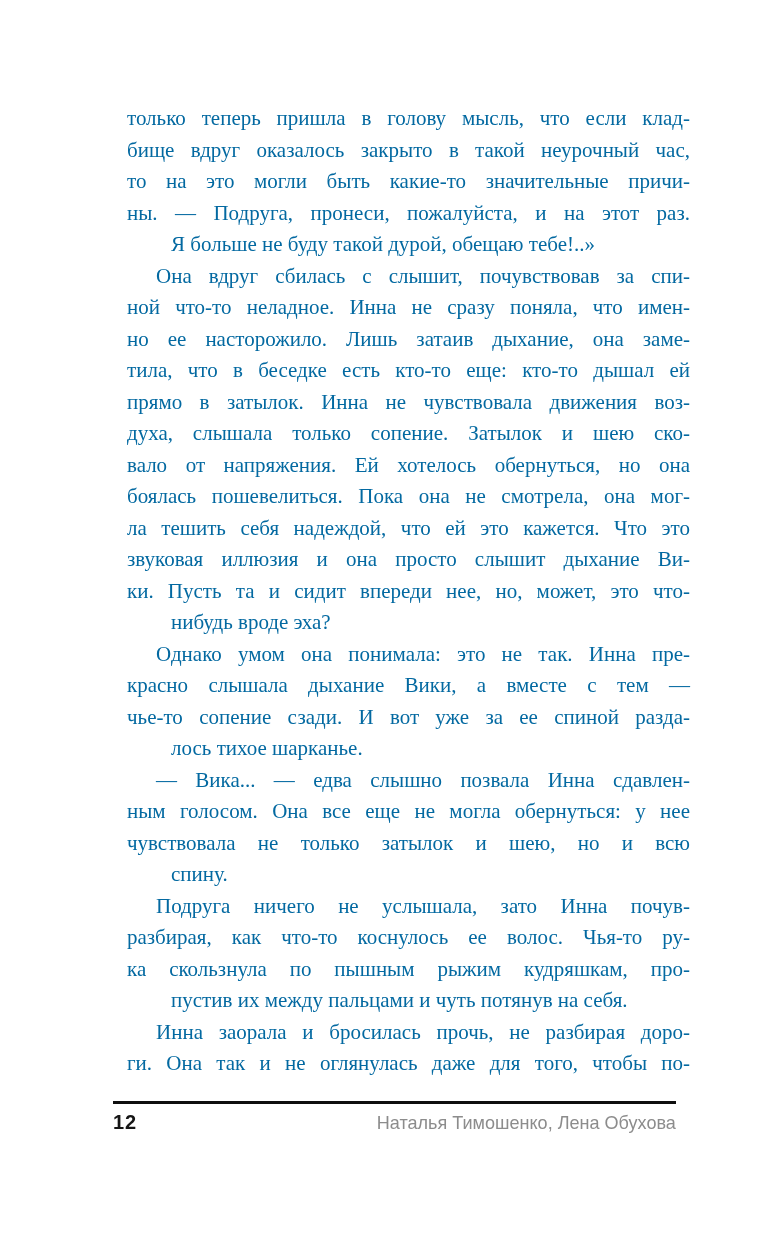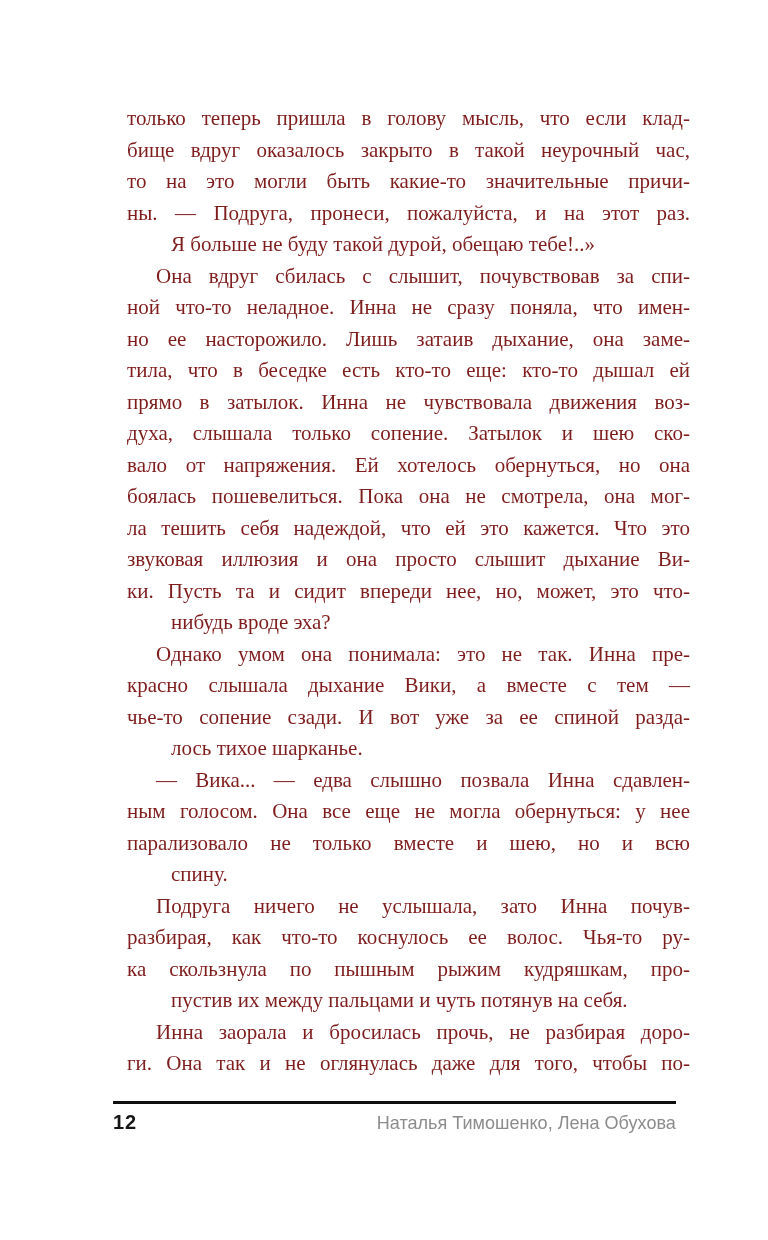--- a/index.html
+++ b/index.html
@@ -57,21 +57,21 @@
     color: #8c8c8c;
     transform: scaleX(0.95);
     transform-origin: 100% 50%;
     white-space: nowrap;
   }
 </style>
 </head>
 <body>
 
 <div class="page">
-  <div class="text-block" style="color: #7f1d1d;">
+  <div class="text-block" style="color: #0369a1;">
       <div class="para">
         <div class="line first">только теперь пришла в голову мысль, что если клад-</div>
         <div class="line">бище вдруг оказалось закрыто в такой неурочный час,</div>
         <div class="line">то на это могли быть какие-то значительные причи-</div>
         <div class="line">ны. — Подруга, пронеси, пожалуйста, и на этот раз.</div>
         <div class="line last">Я больше не буду такой дурой, обещаю тебе!..»</div>
       </div>
       <div class="para indent">
         <div class="line first">Она вдруг сбилась с слышит, почувствовав за спи-</div>
         <div class="line">ной что-то неладное. Инна не сразу поняла, что имен-</div>
@@ -88,21 +88,21 @@
       </div>
       <div class="para indent">
         <div class="line first">Однако умом она понимала: это не так. Инна пре-</div>
         <div class="line">красно слышала дыхание Вики, а вместе с тем —</div>
         <div class="line">чье-то сопение сзади. И вот уже за ее спиной разда-</div>
         <div class="line last">лось тихое шарканье.</div>
       </div>
       <div class="para indent">
         <div class="line first">— Вика... — едва слышно позвала Инна сдавлен-</div>
         <div class="line">ным голосом. Она все еще не могла обернуться: у нее</div>
-        <div class="line">парализовало не только вместе и шею, но и всю</div>
+        <div class="line">чувствовала не только затылок и шею, но и всю</div>
         <div class="line last">спину.</div>
       </div>
       <div class="para indent">
         <div class="line first">Подруга ничего не услышала, зато Инна почув-</div>
         <div class="line">разбирая, как что-то коснулось ее волос. Чья-то ру-</div>
         <div class="line">ка скользнула по пышным рыжим кудряшкам, про-</div>
         <div class="line last">пустив их между пальцами и чуть потянув на себя.</div>
       </div>
       <div class="para indent">
         <div class="line first">Инна заорала и бросилась прочь, не разбирая доро-</div>

